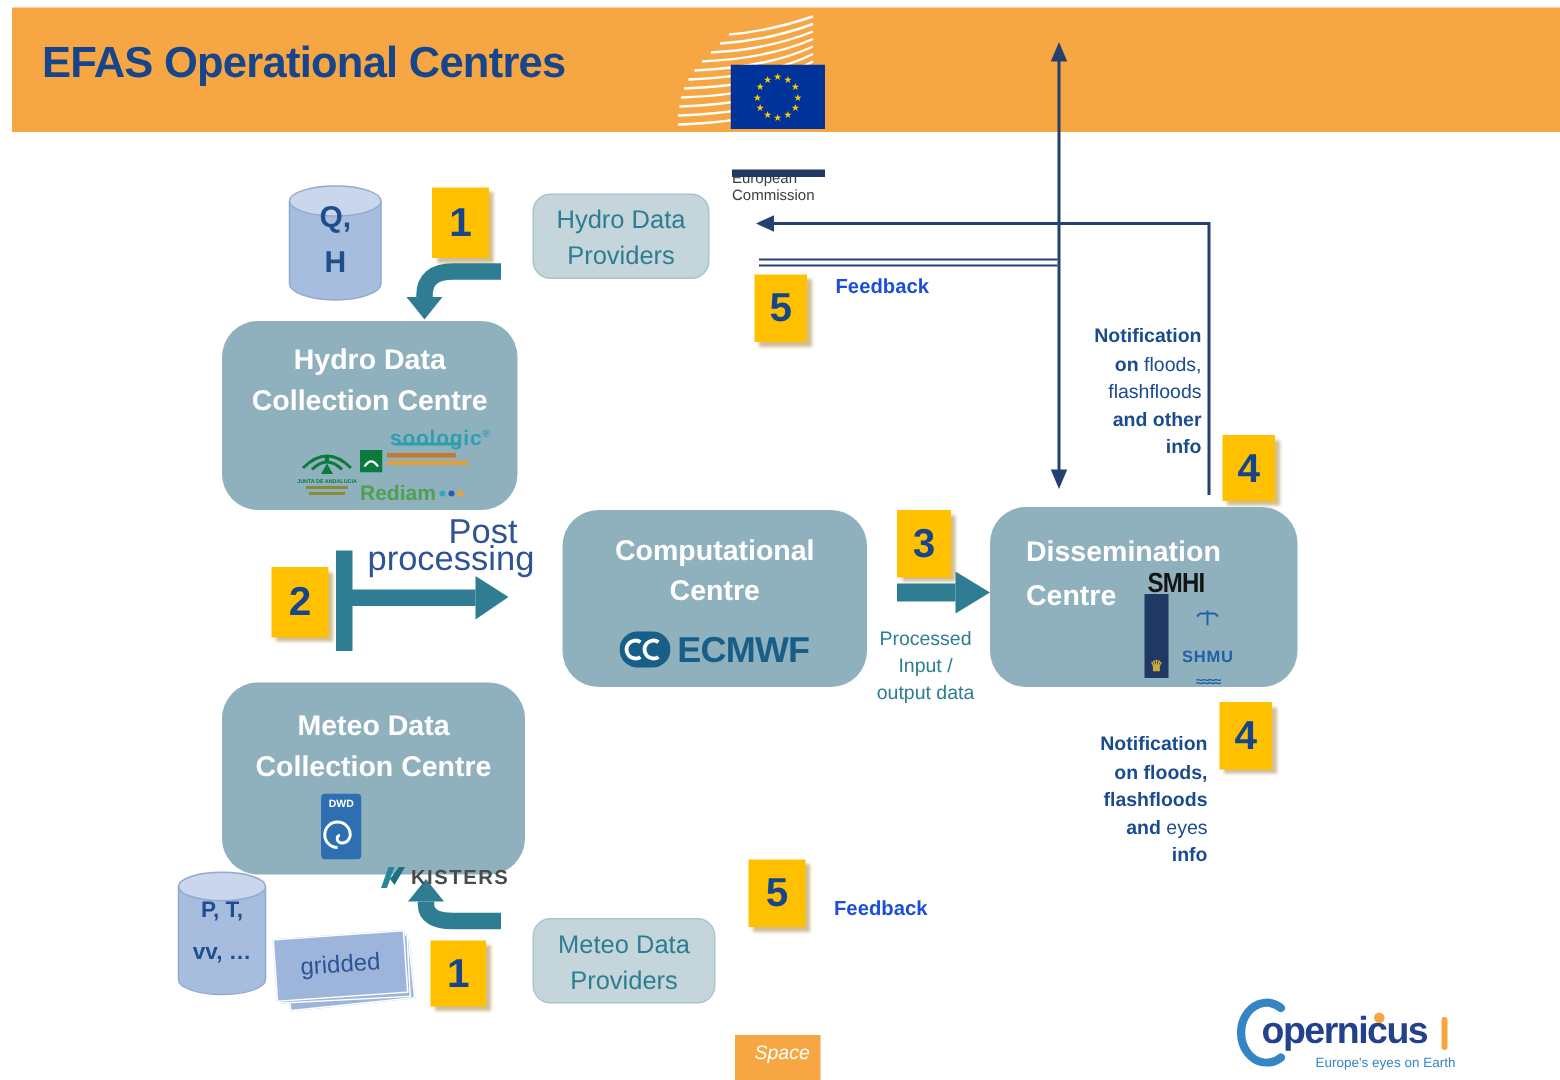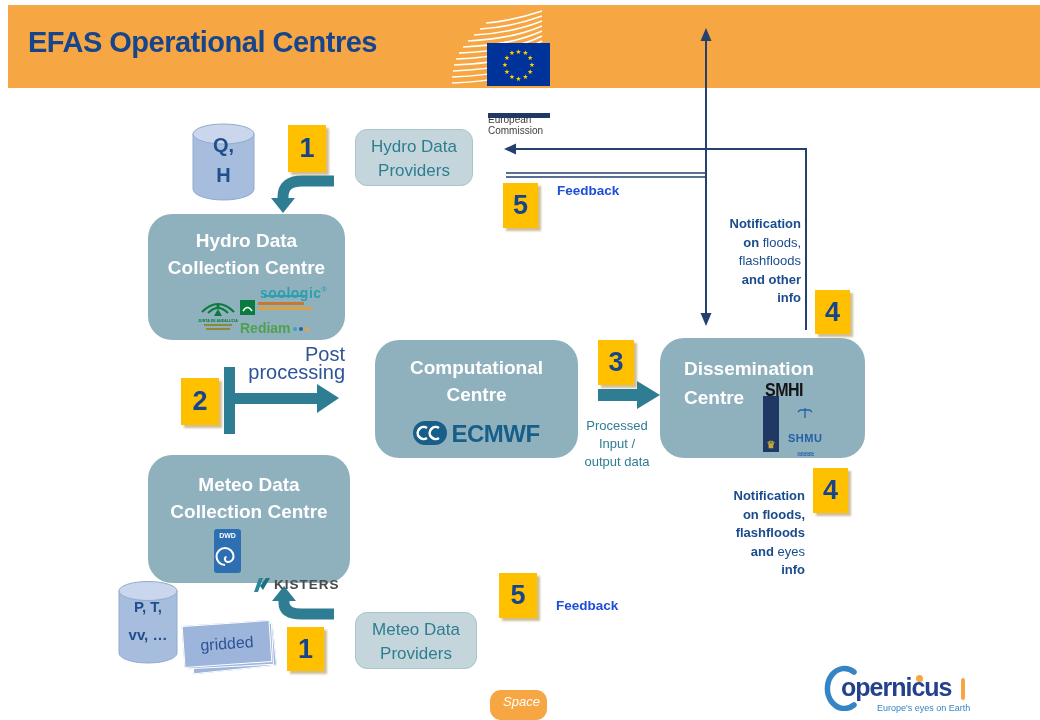--- a/index.html
+++ b/index.html
@@ -21,21 +21,21 @@
   .provider-box{background:#C4D6DB;border:1px solid #A8C4CC;border-radius:12px;
                 color:#2E7D92;font-size:17px;line-height:24px;text-align:center;}
   .badge{background:#FFC000;color:#17458C;font-weight:bold;font-size:27px;
          display:flex;align-items:center;justify-content:center;
          box-shadow:3px 3px 2px rgba(150,110,20,.45);}
   .cyl-text{color:#1F4E8C;font-weight:bold;font-size:17px;line-height:27px;text-align:center;}
 
   .navy-label{color:#1A4B8E;font-size:13px;}
   .notif{line-height:18.5px;text-align:right;width:111px;}
   .feedback{font-weight:bold;font-size:13.5px;color:#1d4ed8;}
-  .blue-label{color:#2E5496;font-size:20px;line-height:18px;text-align:right;}
+  .blue-label{color:#2E5496;font-size:23px;line-height:18px;text-align:right;}
   .teal-label{color:#2E7D92;font-size:13px;line-height:18px;text-align:center;}
 
   
   .soologic{color:#2E9FAE;font-weight:bold;font-size:14px;letter-spacing:.5px;}
   .soologic sup{font-size:7px;}
   .soologic-line{background:#2E9FAE;height:2px;}
   .rediam{color:#4FA14F;font-weight:bold;font-size:14px;}
   .dot{display:inline-block;width:4px;height:4px;border-radius:50%;margin-left:2px;vertical-align:middle;}
   .kisters-text{color:#4A4A4A;font-weight:bold;font-size:13.5px;letter-spacing:1px;}
   .ecmwf-text{color:#175E89;font-weight:bold;font-size:24px;letter-spacing:-0.5px;}
@@ -43,21 +43,21 @@
   .shmu-text{color:#2460A8;font-weight:bold;font-size:11px;letter-spacing:.5px;}
   .shmu-waves{color:#2460A8;font-size:9px;line-height:5px;letter-spacing:-1px;}
   .rws-bar{background:#1F3864;width:16px;height:56px;display:flex;align-items:flex-end;justify-content:center;}
   .rws-crown{color:#C8A938;font-size:10px;line-height:14px;}
 
   
   .paper{position:absolute;background:#9DB5DB;border:1.5px solid #fff;}
 
   
   .space-tab{left:490px;top:690px;width:57px;height:30px;background:#F6A642;
-             color:#fff;font-style:italic;font-size:13px;padding:4px 0 0 13px;box-sizing:border-box;border-radius:11px;}
+             color:#fff;font-style:italic;font-size:13px;padding:4px 0 0 13px;box-sizing:border-box;}
   .cop-word{color:#24418C;font-weight:bold;font-size:25px;letter-spacing:-1px;}
   .cop-tagline{color:#3585C5;font-size:9px;}
   .cop-accent{background:#F6A642;}
 </style>
 </head>
 <body>
 
 <div id="stage">
 
   <div class="abs header-band"></div>

